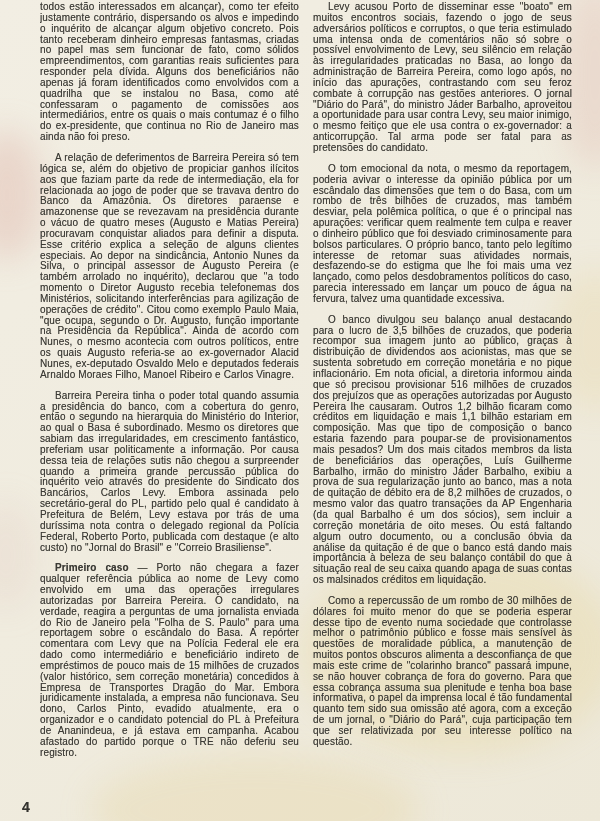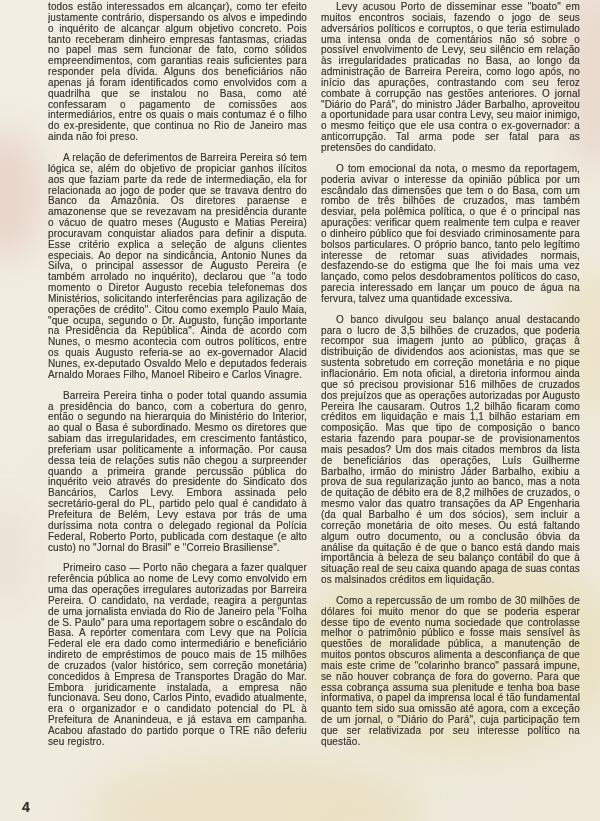--- a/index.html
+++ b/index.html
@@ -19,21 +19,21 @@
   .stain { position: absolute; border-radius: 50%; filter: blur(16px); pointer-events: none; }
   .stain-pink-left   { left: -28px;  top: 130px;  width: 70px;  height: 130px; background: rgba(214,158,150,0.30); }
   .stain-pink-right  { right: -30px; top: -20px;  width: 70px;  height: 190px; background: rgba(219,168,158,0.25); }
   .stain-yellow-mid  { right: -40px; top: 270px;  width: 90px;  height: 140px; background: rgba(228,202,120,0.18); }
   .stain-yellow-low  { left: 300px;  top: 545px;  width: 320px; height: 210px; background: rgba(226,198,112,0.20); }
   .stain-yellow-bot  { left: 90px;   top: 755px;  width: 330px; height: 110px; background: rgba(222,192,110,0.18); }
   .stain-pink-midleft{ left: -24px;  top: 500px;  width: 60px;  height: 110px; background: rgba(216,170,160,0.14); }
 
   .columns {
     position: absolute;
-    left: 48px;
+    left: 40px;
     top: 2px;
     width: 532px;
     display: flex;
     gap: 14px;
   }
   .column {
     width: 259px;
     overflow: hidden;
   }
   .column p {
@@ -42,21 +42,21 @@
     line-height: 10.85px;
     letter-spacing: 0.12px;
     color: #3b3a35;
     text-align: justify;
     text-indent: 15px;
     hyphens: auto;
     -webkit-hyphens: auto;
     text-shadow: 0 0 0.25px rgba(59,58,53,0.55);
   }
   .column p.no-indent { text-indent: 0; }
-  .column p b { font-weight: normal; }
+  .column p b { font-weight: bold; }
 
   .page-number {
     position: absolute;
     left: 22px;
     top: 799px;
     font-size: 14px;
     font-weight: bold;
     color: #34332f;
     text-shadow: 0 0 0.3px rgba(52,51,47,0.6);
   }

